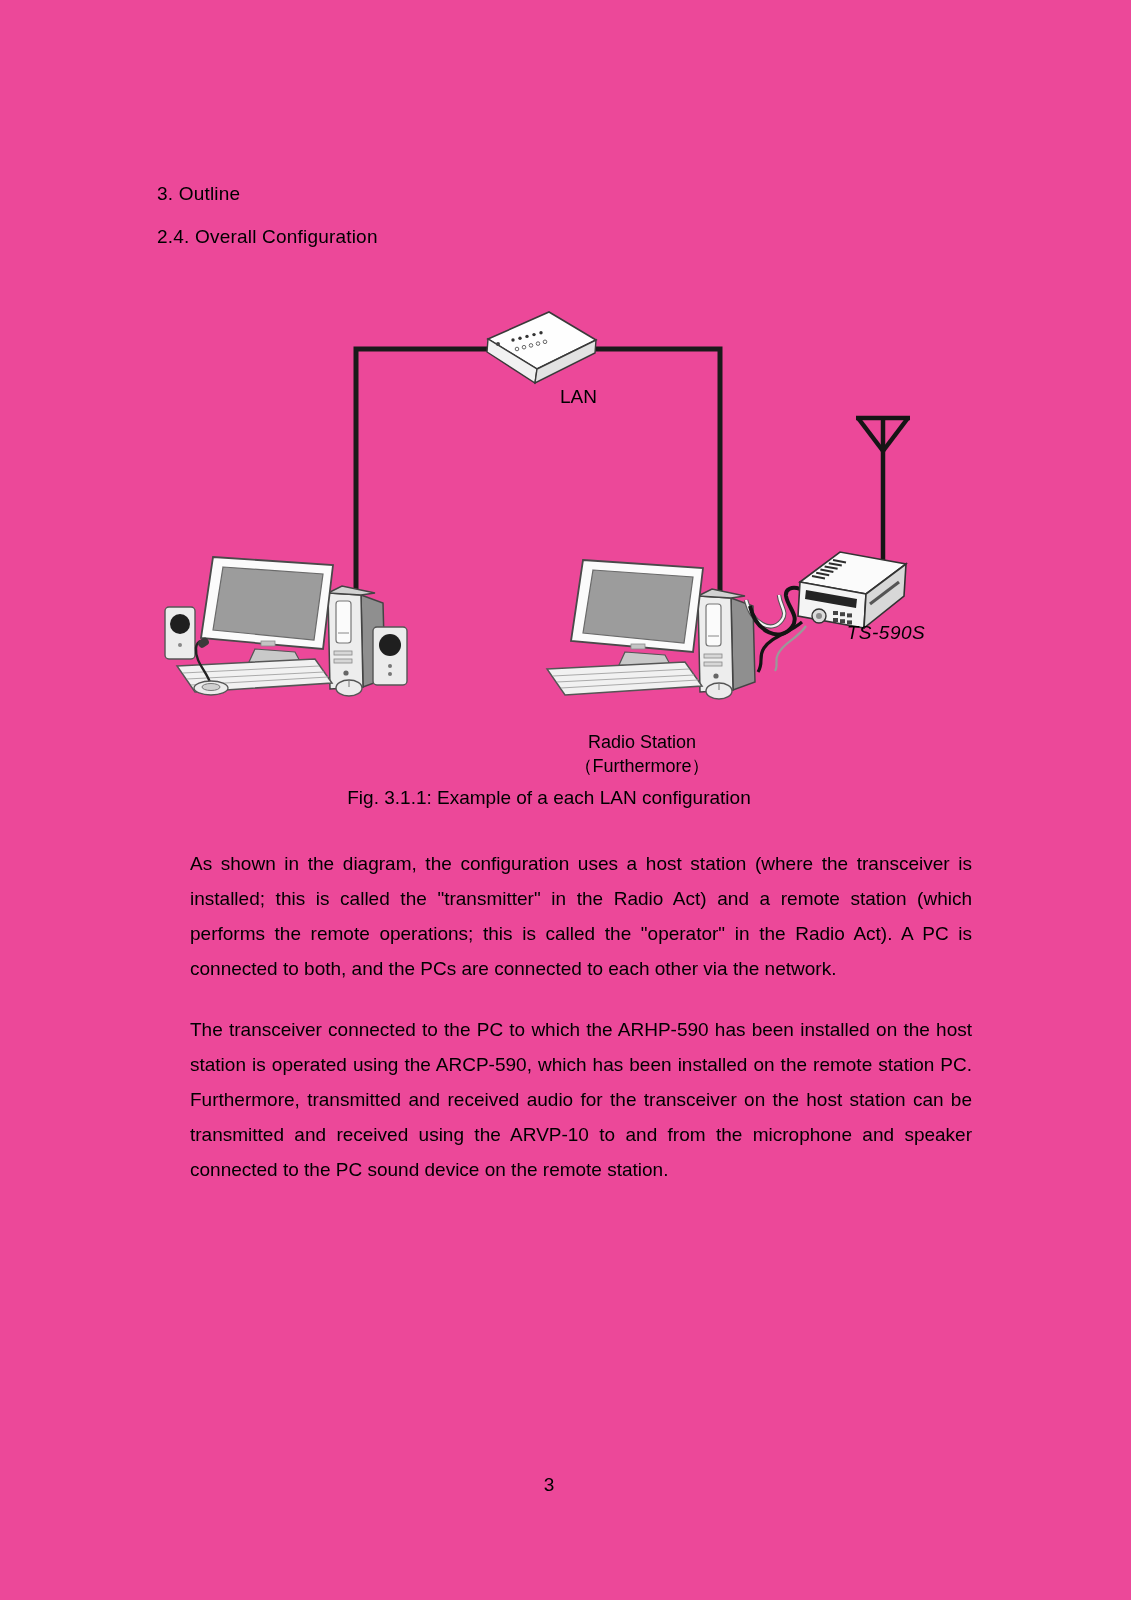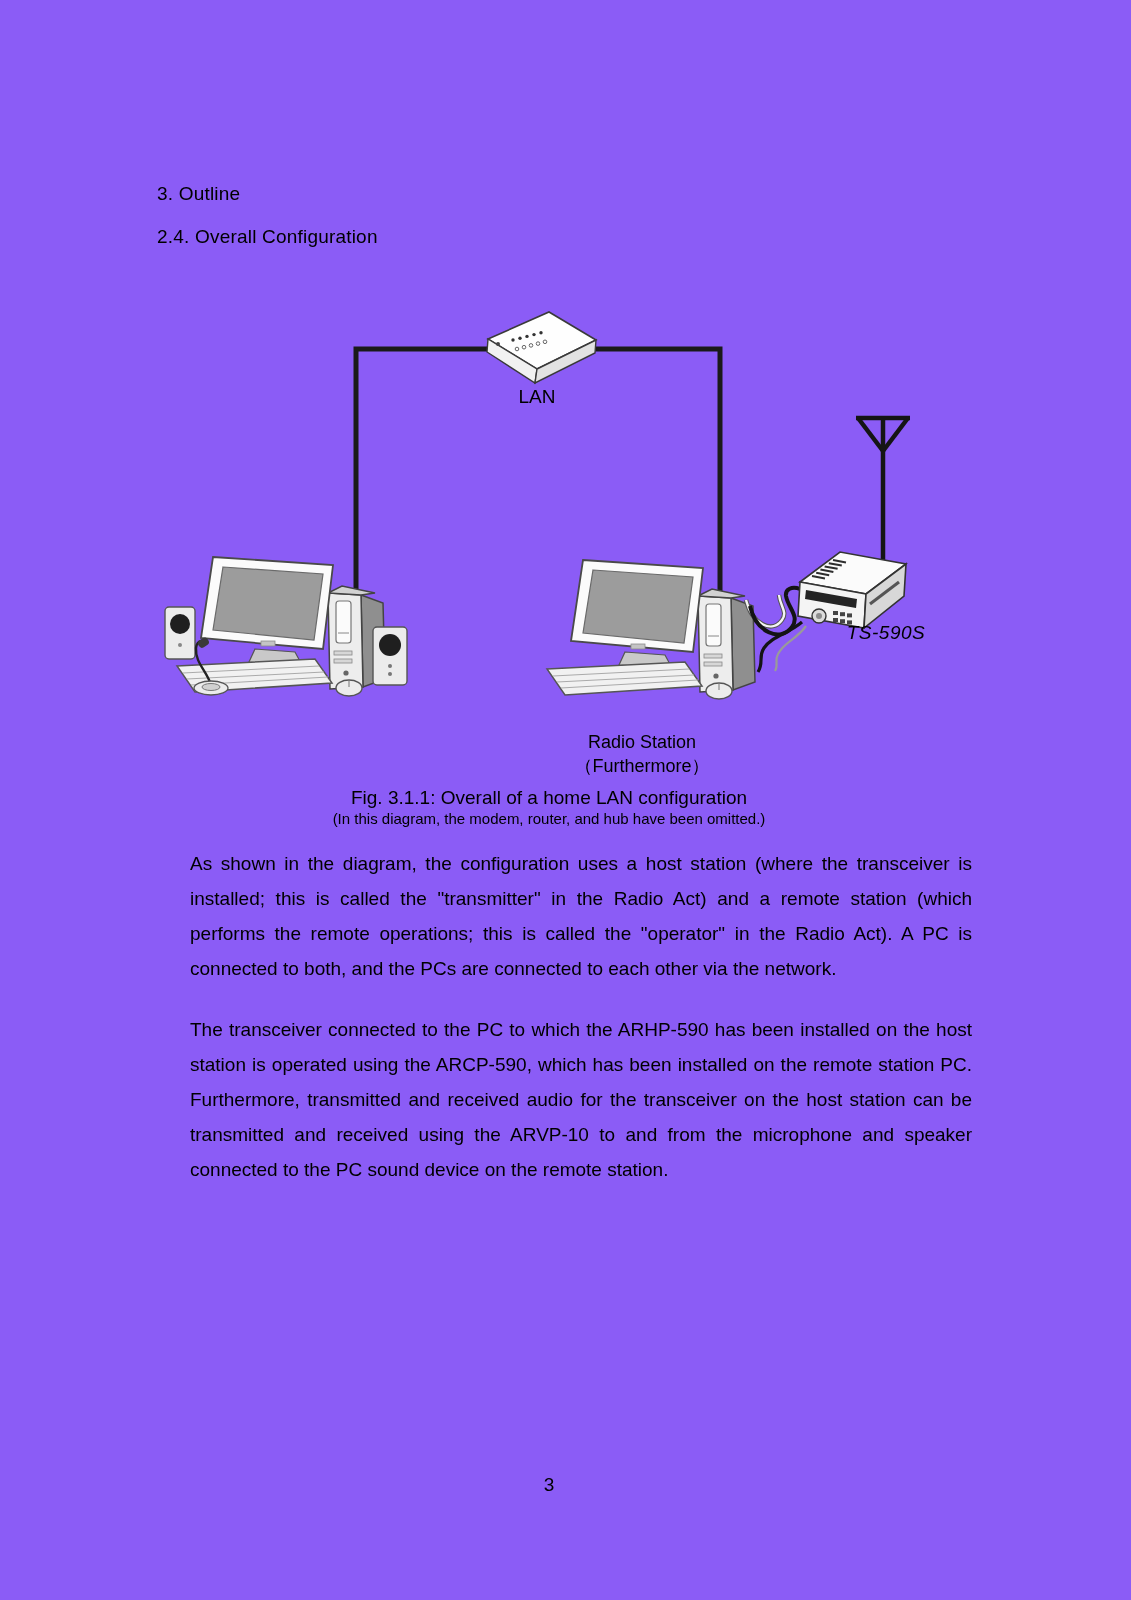--- a/index.html
+++ b/index.html
@@ -1,20 +1,20 @@
 <!DOCTYPE html>
 <html><head>
 <meta charset="utf-8">
 <style>
   html, body { margin: 0; padding: 0; background: #e8e8e8; }
   .page {
     position: relative;
     width: 1131px;
     height: 1600px;
-    background: #8b5cf6;
+    background: #ec4899;
     font-family: "Liberation Sans", sans-serif;
     color: #000;
     overflow: hidden;
   }
   .heading {
     position: absolute;
     left: 157px;
     font-size: 19px;
     font-weight: 400;
     letter-spacing: 0.2px;
@@ -29,21 +29,21 @@
     width: 1131px; height: 480px;
   }
   .figure-area svg { position: absolute; left: 0; top: 0; }
 
   .diagram-label {
     position: absolute;
     font-size: 19px;
     text-align: center;
     white-space: nowrap;
   }
-  #lan-label   { left: 477px; top: 96px;  width: 120px; }
+  #lan-label   { left: 477px; top: 96px;  width: 120px; text-align: right; }
   #ts-label    { left: 821px; top: 332px; width: 130px; letter-spacing: 0.5px; font-style: italic; }
 
   .station-label {
     position: absolute;
     width: 200px;
     top: 440px;
     font-size: 18px;
     line-height: 24px;
     text-align: center;
   }
@@ -210,20 +210,19 @@
 
     <div class="diagram-label" id="lan-label">LAN</div>
     <div class="diagram-label" id="ts-label">TS-590S</div>
 
     <div class="station-label" id="host-station-label">
       <div>Radio Station</div>
       <div>（Furthermore）</div>
     </div>
   </div>
 
-  <div class="caption-line" id="fig-caption">Fig. 3.1.1: Overall of a home LAN configuration</div>
-  <div class="caption-line" id="fig-caption-note">(In this diagram, the modem, router, and hub have been omitted.)</div>
+  <div class="caption-line" id="fig-caption">Fig. 3.1.1: Example of a each LAN configuration</div>
 
   <p class="body-para" id="para-1">As shown in the diagram, the configuration uses a host station (where the transceiver is installed; this is called the "transmitter" in the Radio Act) and a remote station (which performs the remote operations; this is called the "operator" in the Radio Act). A PC is connected to both, and the PCs are connected to each other via the network.</p>
   <p class="body-para" id="para-2">The transceiver connected to the PC to which the ARHP-590 has been installed on the host station is operated using the ARCP-590, which has been installed on the remote station PC. Furthermore, transmitted and received audio for the transceiver on the host station can be transmitted and received using the ARVP-10 to and from the microphone and speaker connected to the PC sound device on the remote station.</p>
 
   <div class="page-number">3</div>
 </div>
 
 </body></html>

